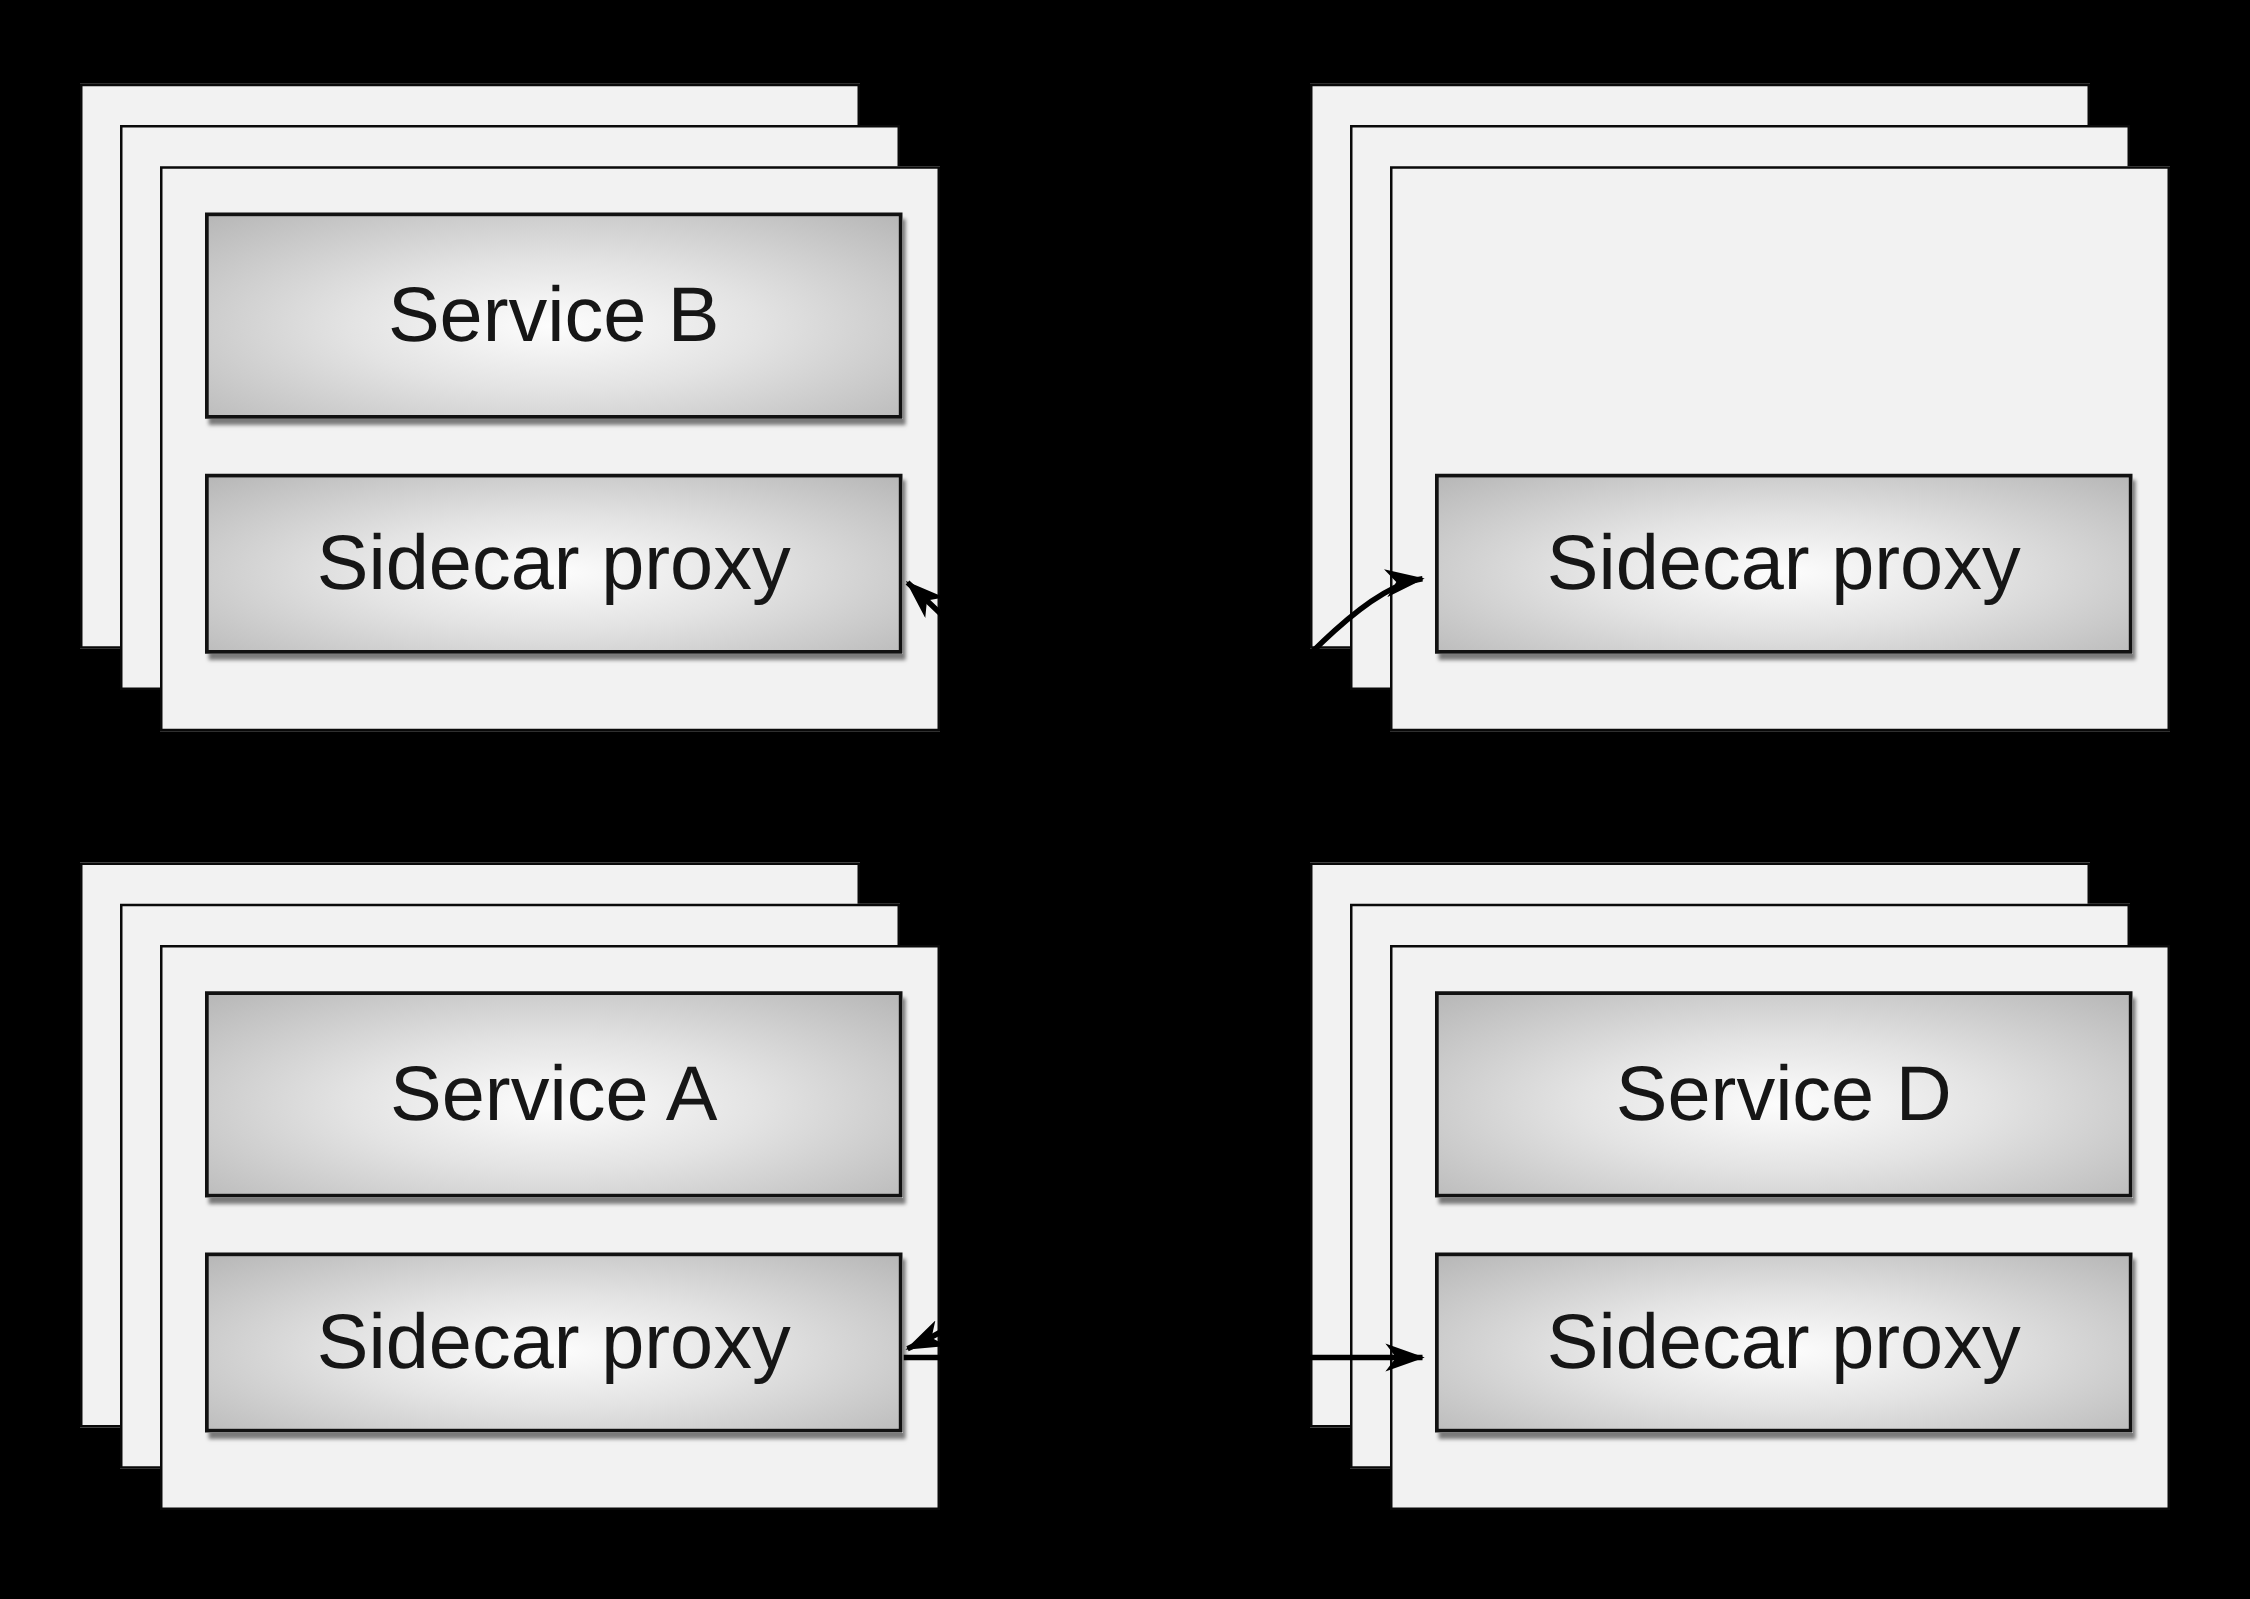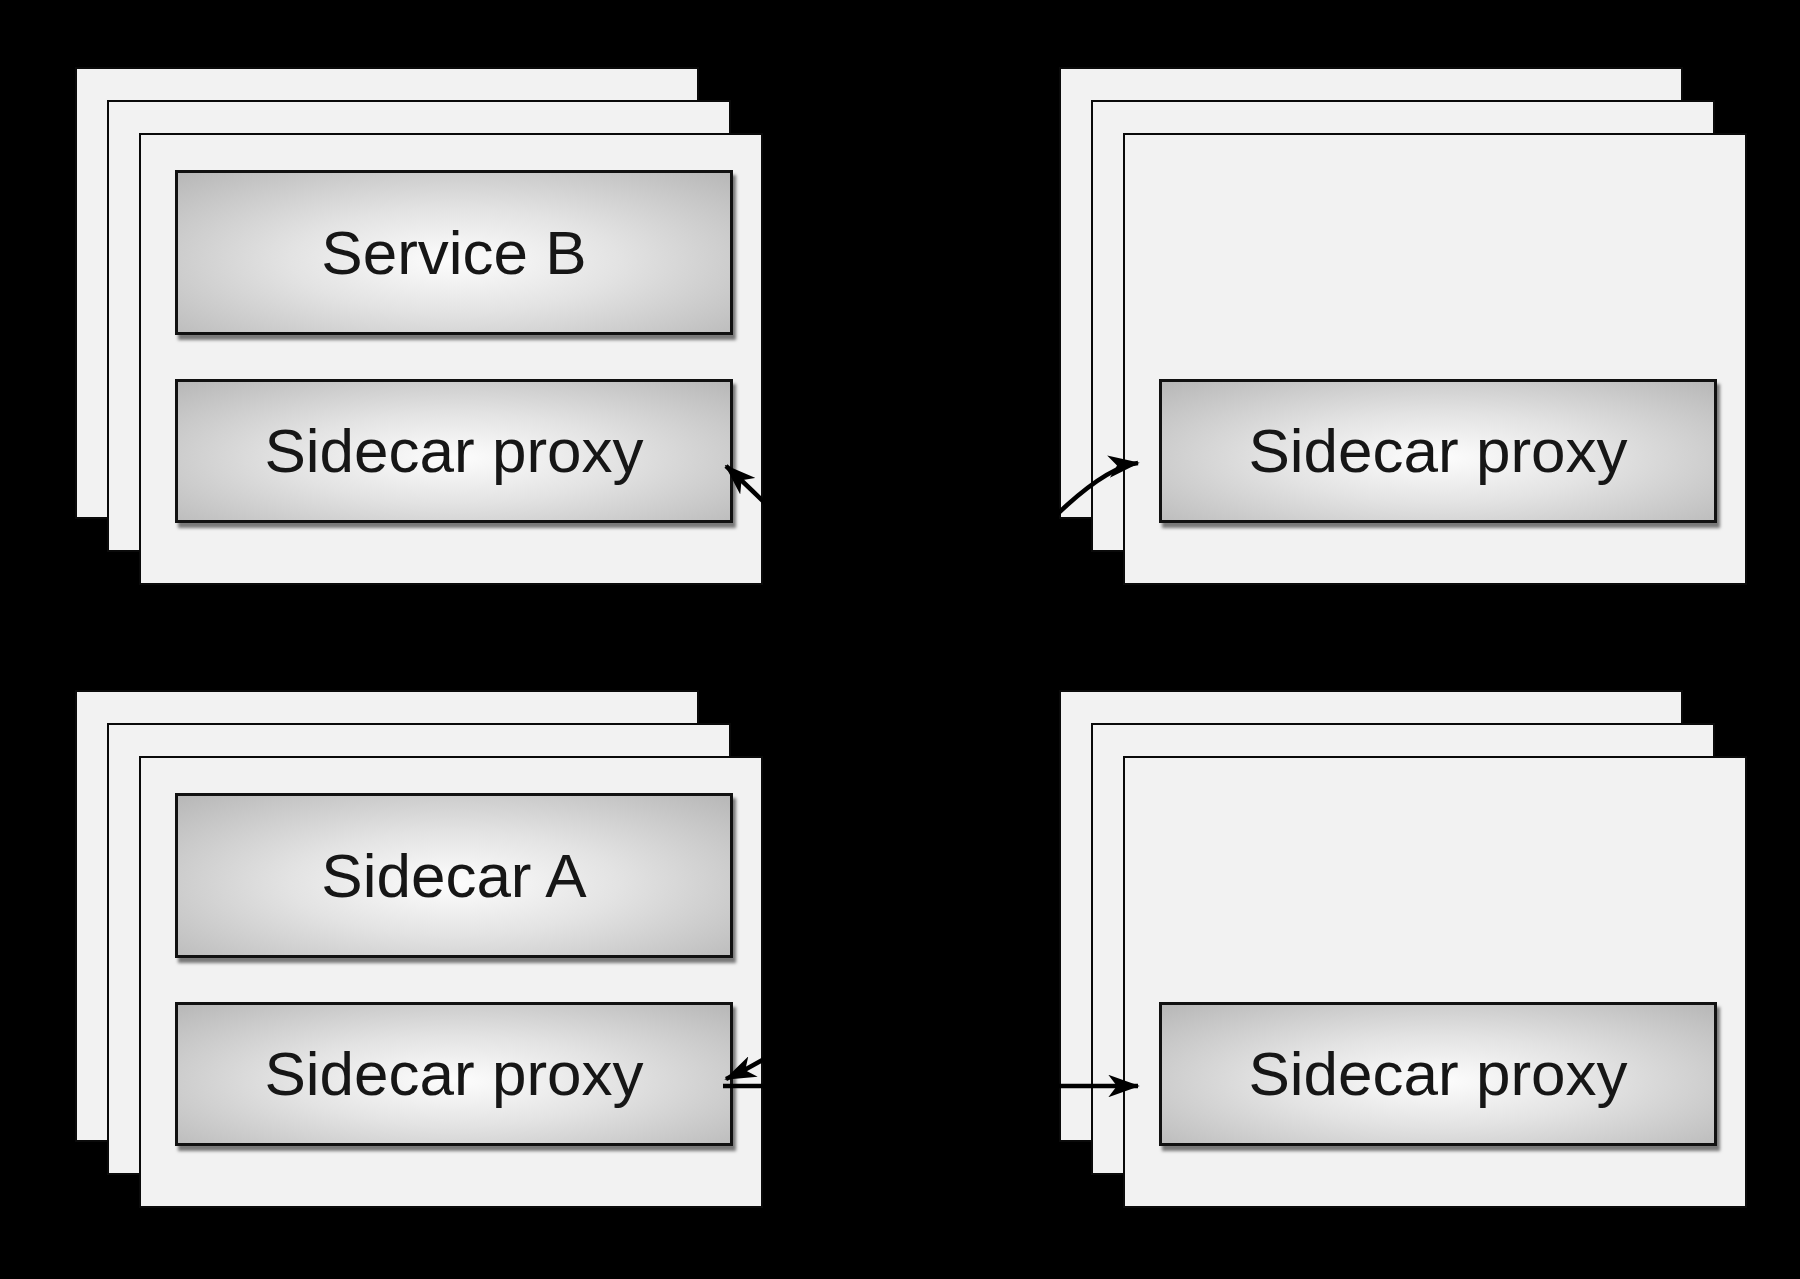--- a/index.html
+++ b/index.html
@@ -1,20 +1,20 @@
 <!DOCTYPE html>
 <html><head>
 <meta charset="utf-8">
 <style>
   html,body{margin:0;padding:0;background:#000;}
   .canvas{
     position:relative;width:1800px;height:1279px;background:#000000;
     font-family:"Liberation Sans", sans-serif;overflow:hidden;
   }
-  .group{position:absolute;width:624px;height:452px;margin-left:11px;}
+  .group{position:absolute;width:624px;height:452px;}
   .card{
     position:absolute;width:624px;height:452px;box-sizing:border-box;
     background:#f2f2f2;border:2px solid #0a0a0a;
     box-shadow:6px 7px 4px rgba(0,0,0,0.65);
   }
   .card.back{left:-64px;top:-66px;}
   .card.mid{left:-32px;top:-33px;}
   .card.front{left:0;top:0;}
   .node{
     position:absolute;left:34px;width:558px;box-sizing:border-box;
@@ -57,32 +57,35 @@
         <span class="label">Sidecar proxy</span>
       </div>
     </div>
   </div>
 
   <div class="group" style="left:128px;top:756px;">
     <div class="card back"></div>
     <div class="card mid"></div>
     <div class="card front">
       <div class="node service-box">
-        <span class="label">Sidecar A</span>
+        <span class="label">Service A</span>
       </div>
       <div class="node sidecar-box">
         <span class="label">Sidecar proxy</span>
       </div>
     </div>
   </div>
 
   <div class="group" style="left:1112px;top:756px;">
     <div class="card back"></div>
     <div class="card mid"></div>
     <div class="card front">
+      <div class="node service-box">
+        <span class="label">Service D</span>
+      </div>
       <div class="node sidecar-box">
         <span class="label">Sidecar proxy</span>
       </div>
     </div>
   </div>
 
   <svg class="arrow-layer" width="1800" height="1279" viewBox="0 0 1800 1279">
     <defs>
       <marker id="ah" markerWidth="7" markerHeight="5" viewBox="0 0 7 5" refX="6.6" refY="2.5" orient="auto" markerUnits="strokeWidth">
         <path d="M0,0 L7,2.5 L0,5 L1.9,2.5 Z" fill="#000000"></path>

